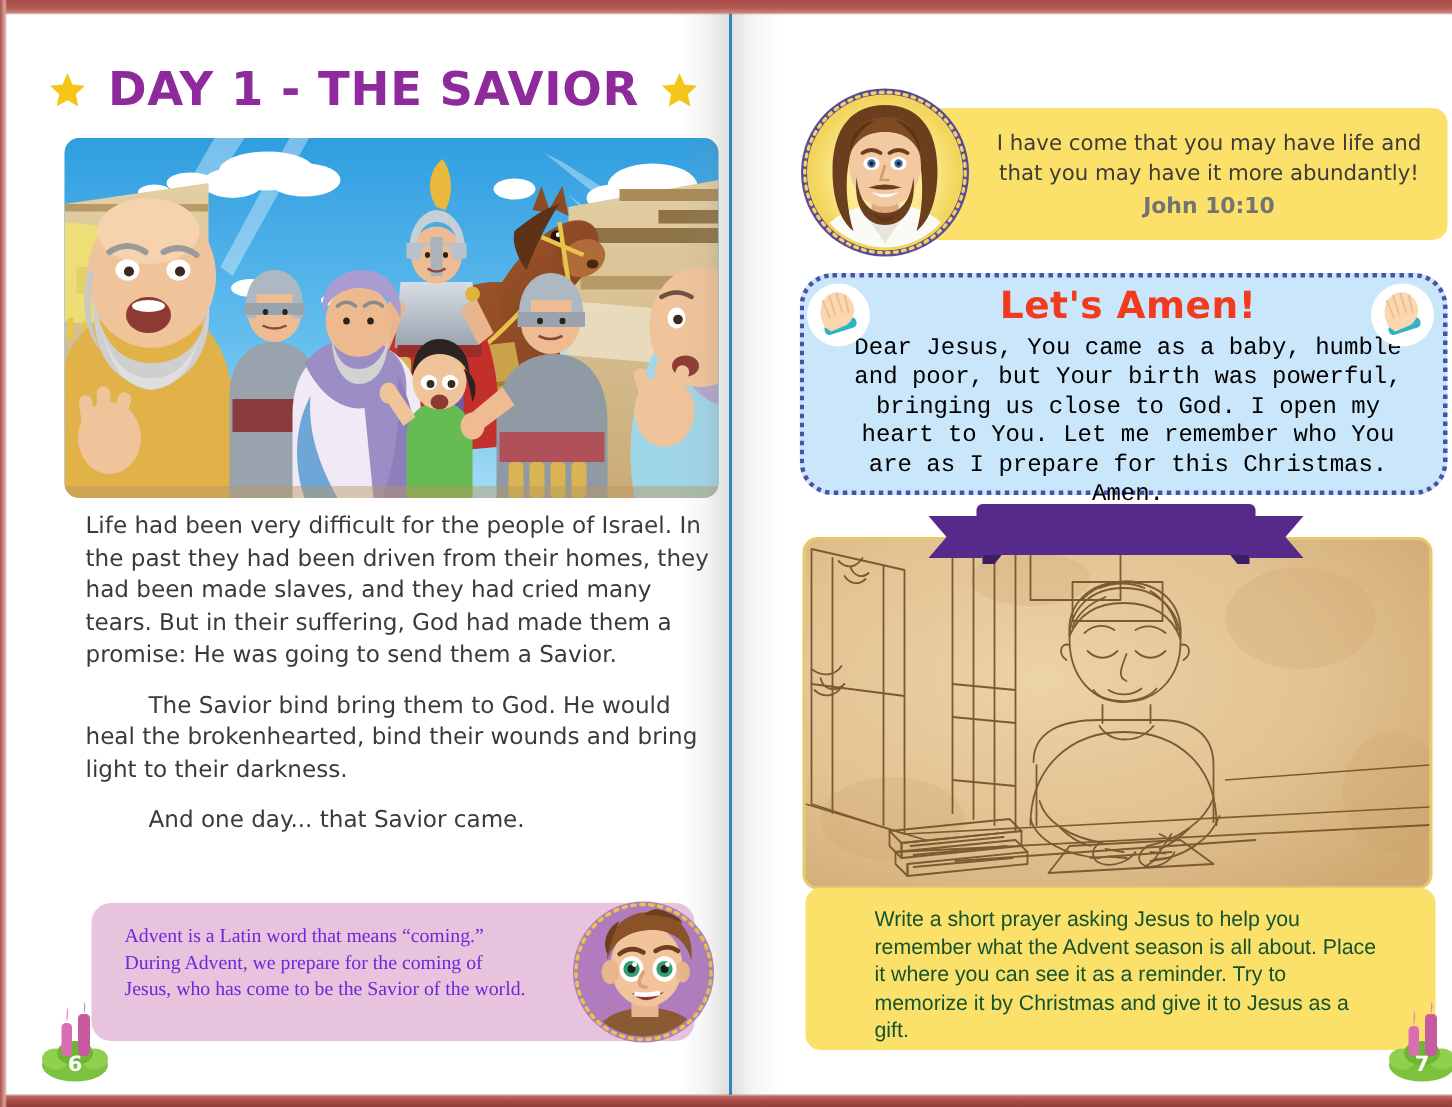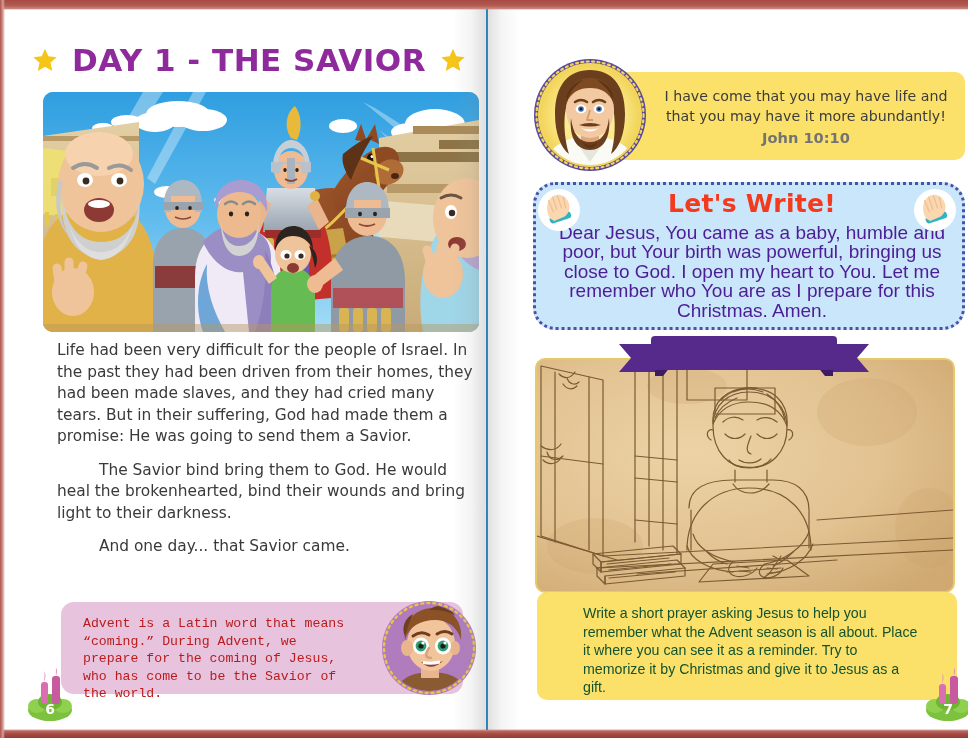--- a/index.html
+++ b/index.html
@@ -125,24 +125,24 @@
     position: absolute;
     top: 592px; left: 40px;
     width: 402px; height: 92px;
     background: #e8c3de;
     border-radius: 13px;
   }
   #advent-def-text {
     position: absolute;
     top: 13px; left: 22px;
     width: 270px;
-    font-family: Liberation Mono, monospace;
+    font-family: Liberation Serif, serif;
     font-size: 13.2px;
     line-height: 17.6px;
-    color: #b91c1c;
+    color: #6d28d9;
   }
   #boy-avatar {
     position: absolute;
     top: 588px; left: 358px;
     width: 100px; height: 100px;
   }
 
   
   .wreath { position: absolute; width: 50px; height: 54px; z-index: 20; }
   #wreath-left  { bottom: 6px; left: 4px; }
@@ -199,24 +199,24 @@
     font-size: 25px;
     font-weight: bold;
     color: #f23b1e;
     letter-spacing: 0.3px;
   }
   #pray-body {
     position: absolute;
     top: 38px; left: 20px;
     width: 392px;
     text-align: center;
-    font-family: Liberation Sans, sans-serif;
-    font-size: 19px;
+    font-family: Liberation Mono, monospace;
+    font-size: 16px;
     line-height: 19.4px;
-    color: #4c1d95;
+    color: #000000;
   }
   .hand-badge {
     position: absolute;
     top: 178px;
     width: 44px; height: 44px;
     z-index: 7;
   }
   #hand-left  { left: 22px; }
   #hand-right { left: 398px; }
 
@@ -646,21 +646,21 @@
 
           <path d="M48,70 Q57,77 66,70 Q57,73 48,70 Z" fill="#ffffff"></path>
 
           <path d="M38,60 C36,80 44,92 57,92 C70,92 78,80 76,60 C74,76 68,84 57,84 C46,84 40,76 38,60 Z" fill="#6b3f1e"></path>
           <path d="M50,84 C52,92 62,92 64,84 C60,88 54,88 50,84 Z" fill="#5e3417"></path>
         </g>
       </svg>
     </div>
 
     <div id="pray-card">
-      <div id="pray-title">Let's Write!</div>
+      <div id="pray-title">Let's Amen!</div>
       <div id="pray-body">Dear Jesus, You came as a baby, humble and poor, but Your birth was powerful, bringing us close to God. I open my heart to You. Let me remember who You are as I prepare for this Christmas. Amen.</div>
     </div>
 
     <div class="hand-badge" id="hand-left">
       <svg viewBox="0 0 44 44" width="44" height="44">
         <circle cx="22" cy="22" r="21" fill="#ffffff"></circle>
         <g transform="rotate(-18 22 22)">
           <rect x="10" y="26" width="22" height="7" rx="3" fill="#2fb4c4"></rect>
           <path d="M11,27 C9,19 12,11 18,8 C24,5 31,8 33,15 C35,22 31,28 25,30 L14,31 Z" fill="#fbd7b0"></path>
           <path d="M15,10 L16,22 M20,8 L20,21 M25,8 L25,21 M30,11 L29,22" stroke="#eebe92" stroke-width="1.3" fill="none" stroke-linecap="round"></path>

